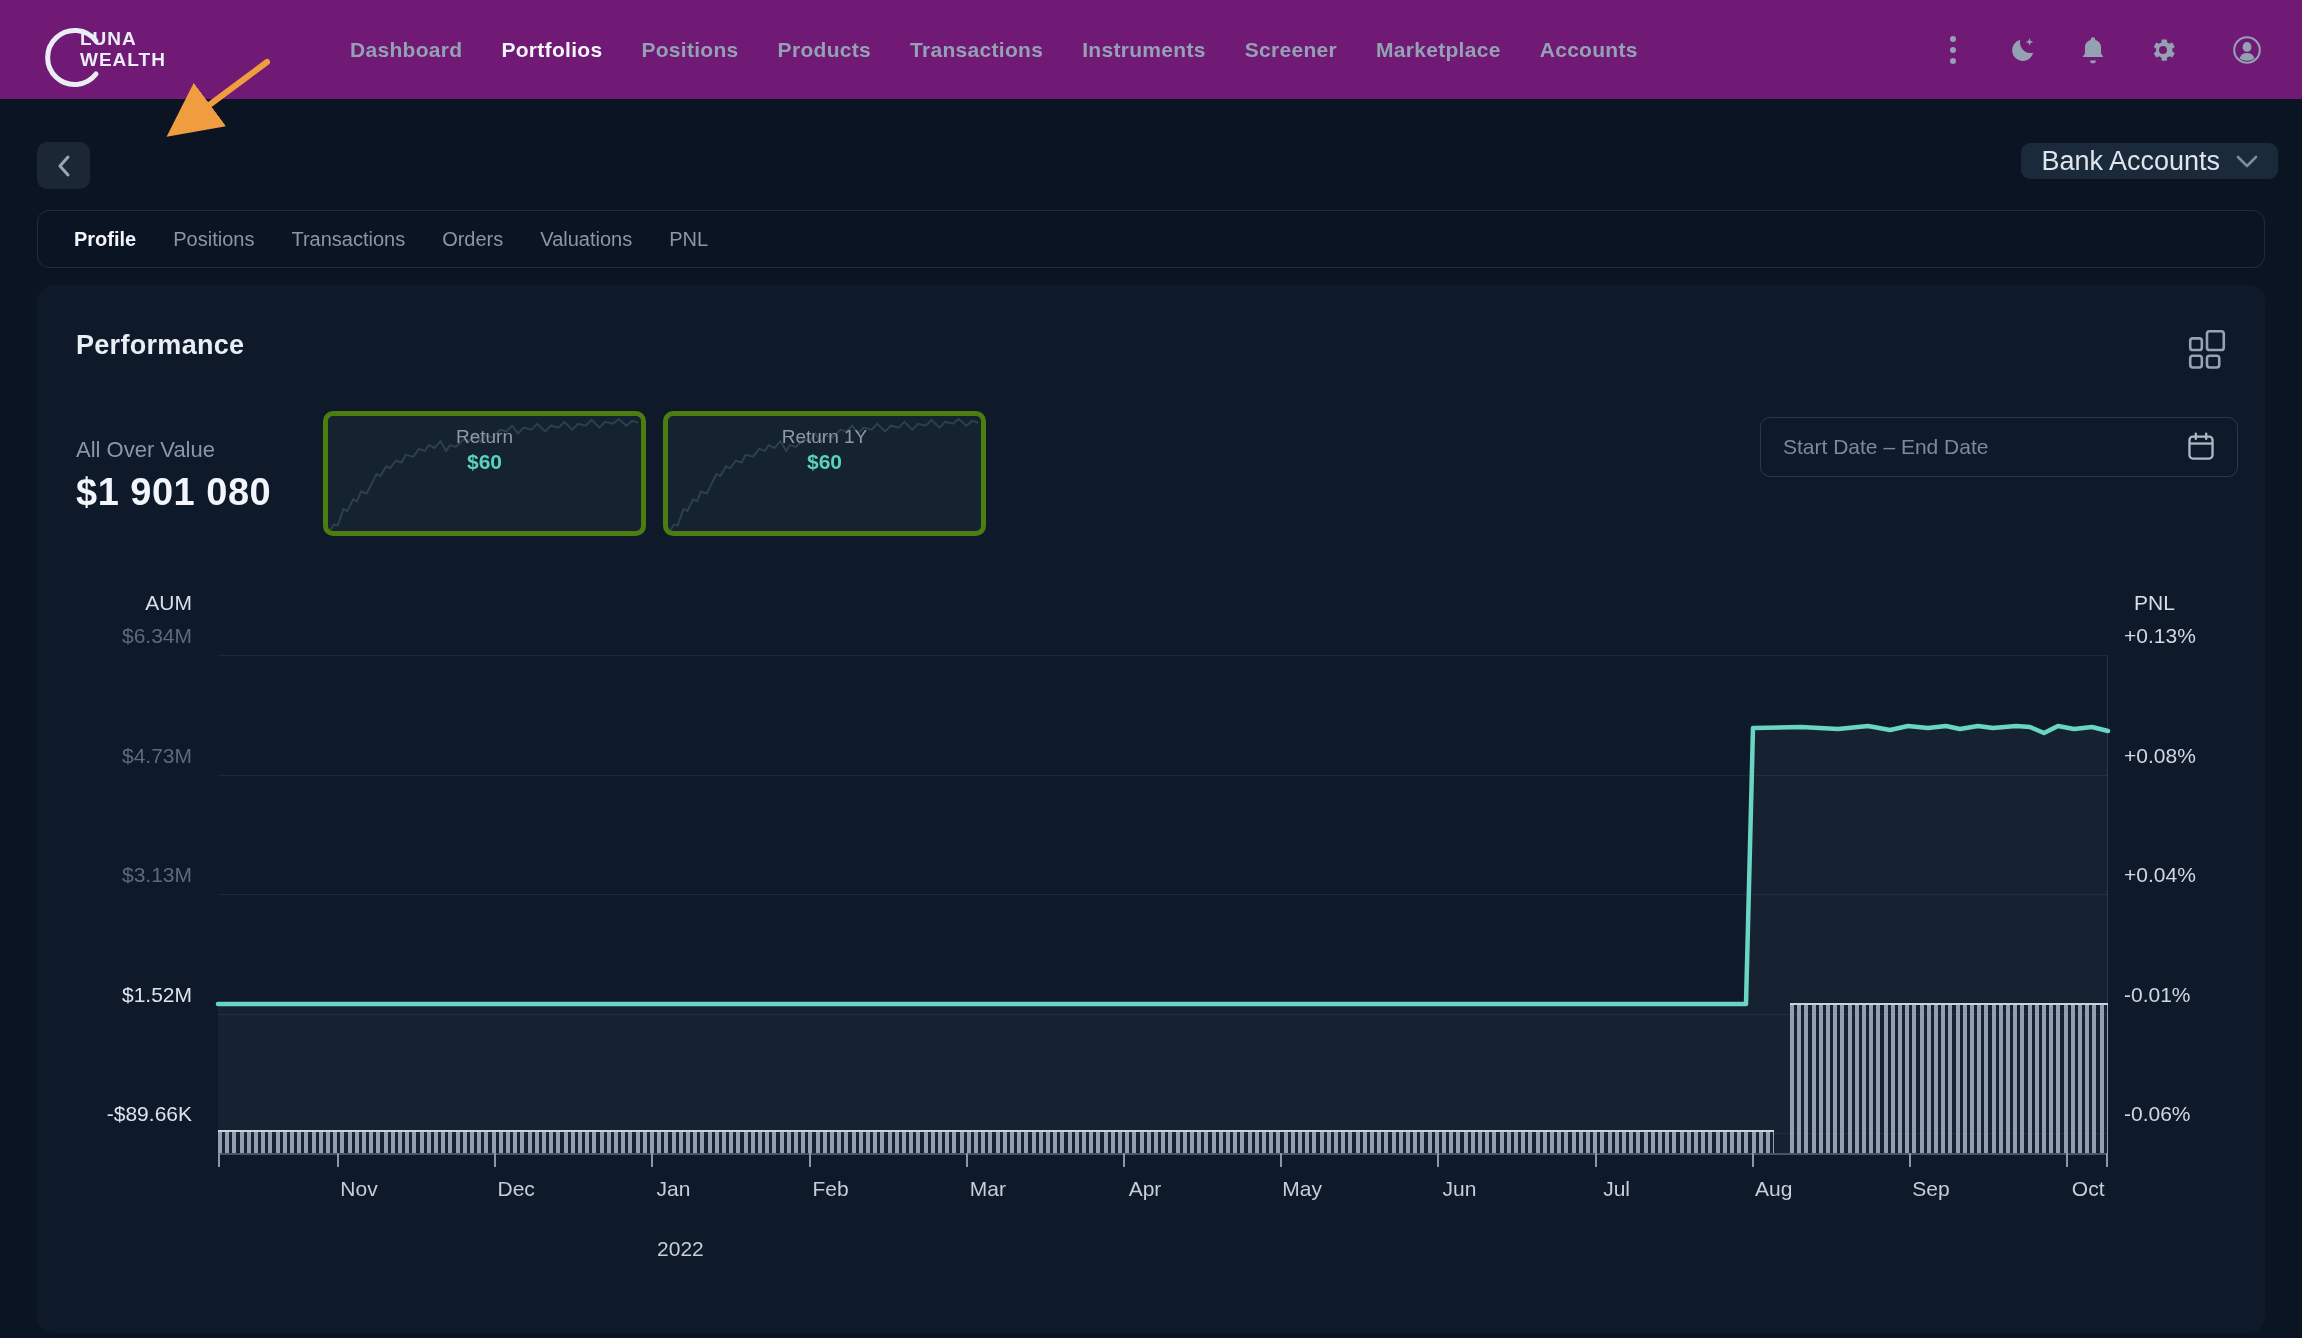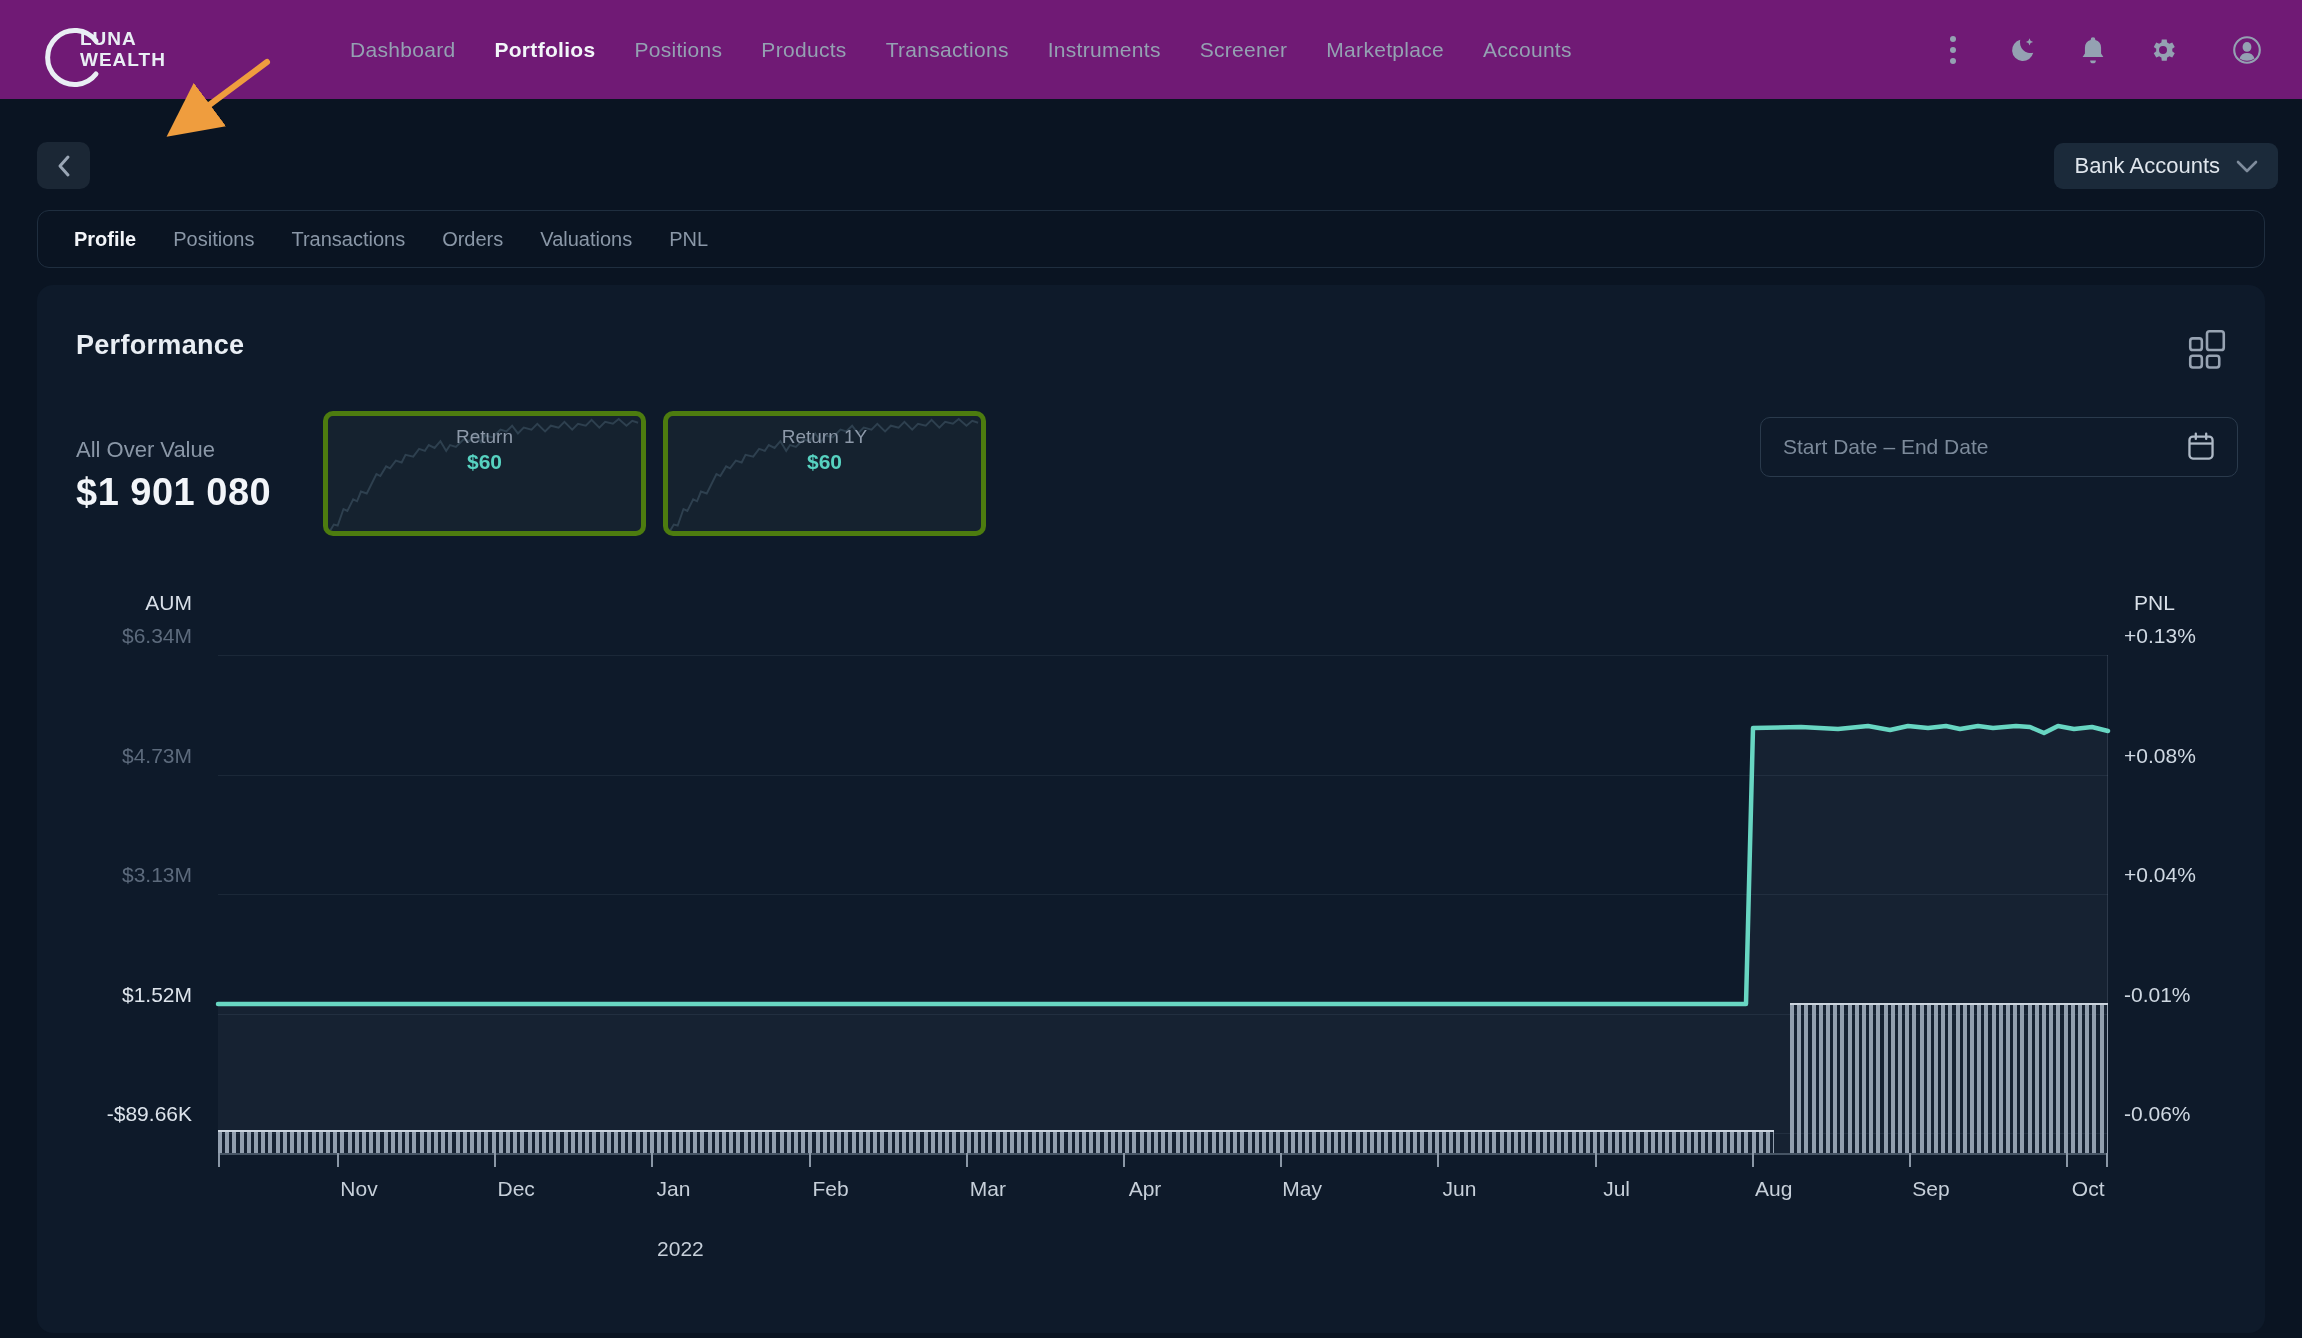--- a/index.html
+++ b/index.html
@@ -8,41 +8,41 @@
   .page { position:relative; width:2302px; height:1338px; }
 
   
   .topbar { position:absolute; left:0; top:0; width:2302px; height:99px;
             background:#701a75; display:flex; align-items:center; padding:0 40px; }
   .logo { display:flex; align-items:center; position:relative; width:160px; }
   .logo svg { position:absolute; left:0; top:-28px; }
   .logo-text { position:absolute; left:40px; top:-22px; display:flex; flex-direction:column;
                font-weight:bold; font-size:19px; letter-spacing:1px; line-height:21px; color:#e9eef4; }
   .nav { display:flex; gap:39px; margin-left:150px; }
-  .nav-item { font-size:21px; color:#94a1b2; cursor:pointer; letter-spacing:.3px; }
+  .nav-item { font-size:21px; color:#94a1b2; cursor:pointer; letter-spacing:.3px;font-weight:bold; }
   .nav-item.active { color:#f2f5f9; font-weight:bold; }
   .topbar-icons { margin-left:auto; display:flex; align-items:center; gap:40px; }
   .tb-icon { width:30px; height:30px; display:flex; align-items:center; justify-content:center; color:#94a1b2; }
   .tb-icon svg { display:block; }
 
   
   .subheader { position:absolute; left:37px; right:24px; top:138px; height:56px; }
   .back-btn { position:absolute; left:0; top:4px; width:53px; height:47px; background:#1b2735;
               border:none; border-radius:10px; display:flex; align-items:center; justify-content:center; cursor:pointer; }
   .titlebox { position:absolute; left:55px; top:0; width:286px; height:55px; border:1.5px solid #26354a;
               border-radius:10px; display:flex; align-items:center; padding:0 20px; }
   .search-wrap { position:relative; display:flex; align-items:center; }
   .orange-underline { position:absolute; left:-19px; top:40px; width:77px; height:5px;
                       background:#ef9d3e; border-radius:3px; }
   .tb-divider { width:1.5px; height:22px; background:#3a4a5c; margin:0 22px 0 24px; }
   .ptitle { font-size:23px; font-weight:bold; letter-spacing:.5px; color:#eef2f7; }
   .annot-arrow { position:absolute; left:112px; top:-88px; pointer-events:none; }
-  .accounts-pill { position:absolute; right:0; top:5px; height:46px; background:#1b2a3a; border:none;
+  .accounts-pill { position:absolute; right:0; top:5px; height:36px; background:#1b2a3a; border:none;
                    border-radius:9px; display:flex; align-items:center; gap:16px; padding:0 20px;
-                   font-size:22px; color:#dfe5ec; font-family:inherit; cursor:pointer; }
+                   font-size:27px; color:#dfe5ec; font-family:inherit; cursor:pointer; }
 
   
   .tabsbar { position:absolute; left:37px; right:37px; top:210px; height:58px; border:1.5px solid #1f2e3f;
              border-radius:12px; display:flex; align-items:center; gap:37px; padding:0 36px; }
   .tab { font-size:20px; color:#8a97a7; cursor:pointer; }
   .tab.active { color:#f2f5f9; font-weight:bold; }
 
   
   .card { position:absolute; left:37px; top:285px; width:2228px; height:1048px;
           background:#0e1a2a; border-radius:16px; }

